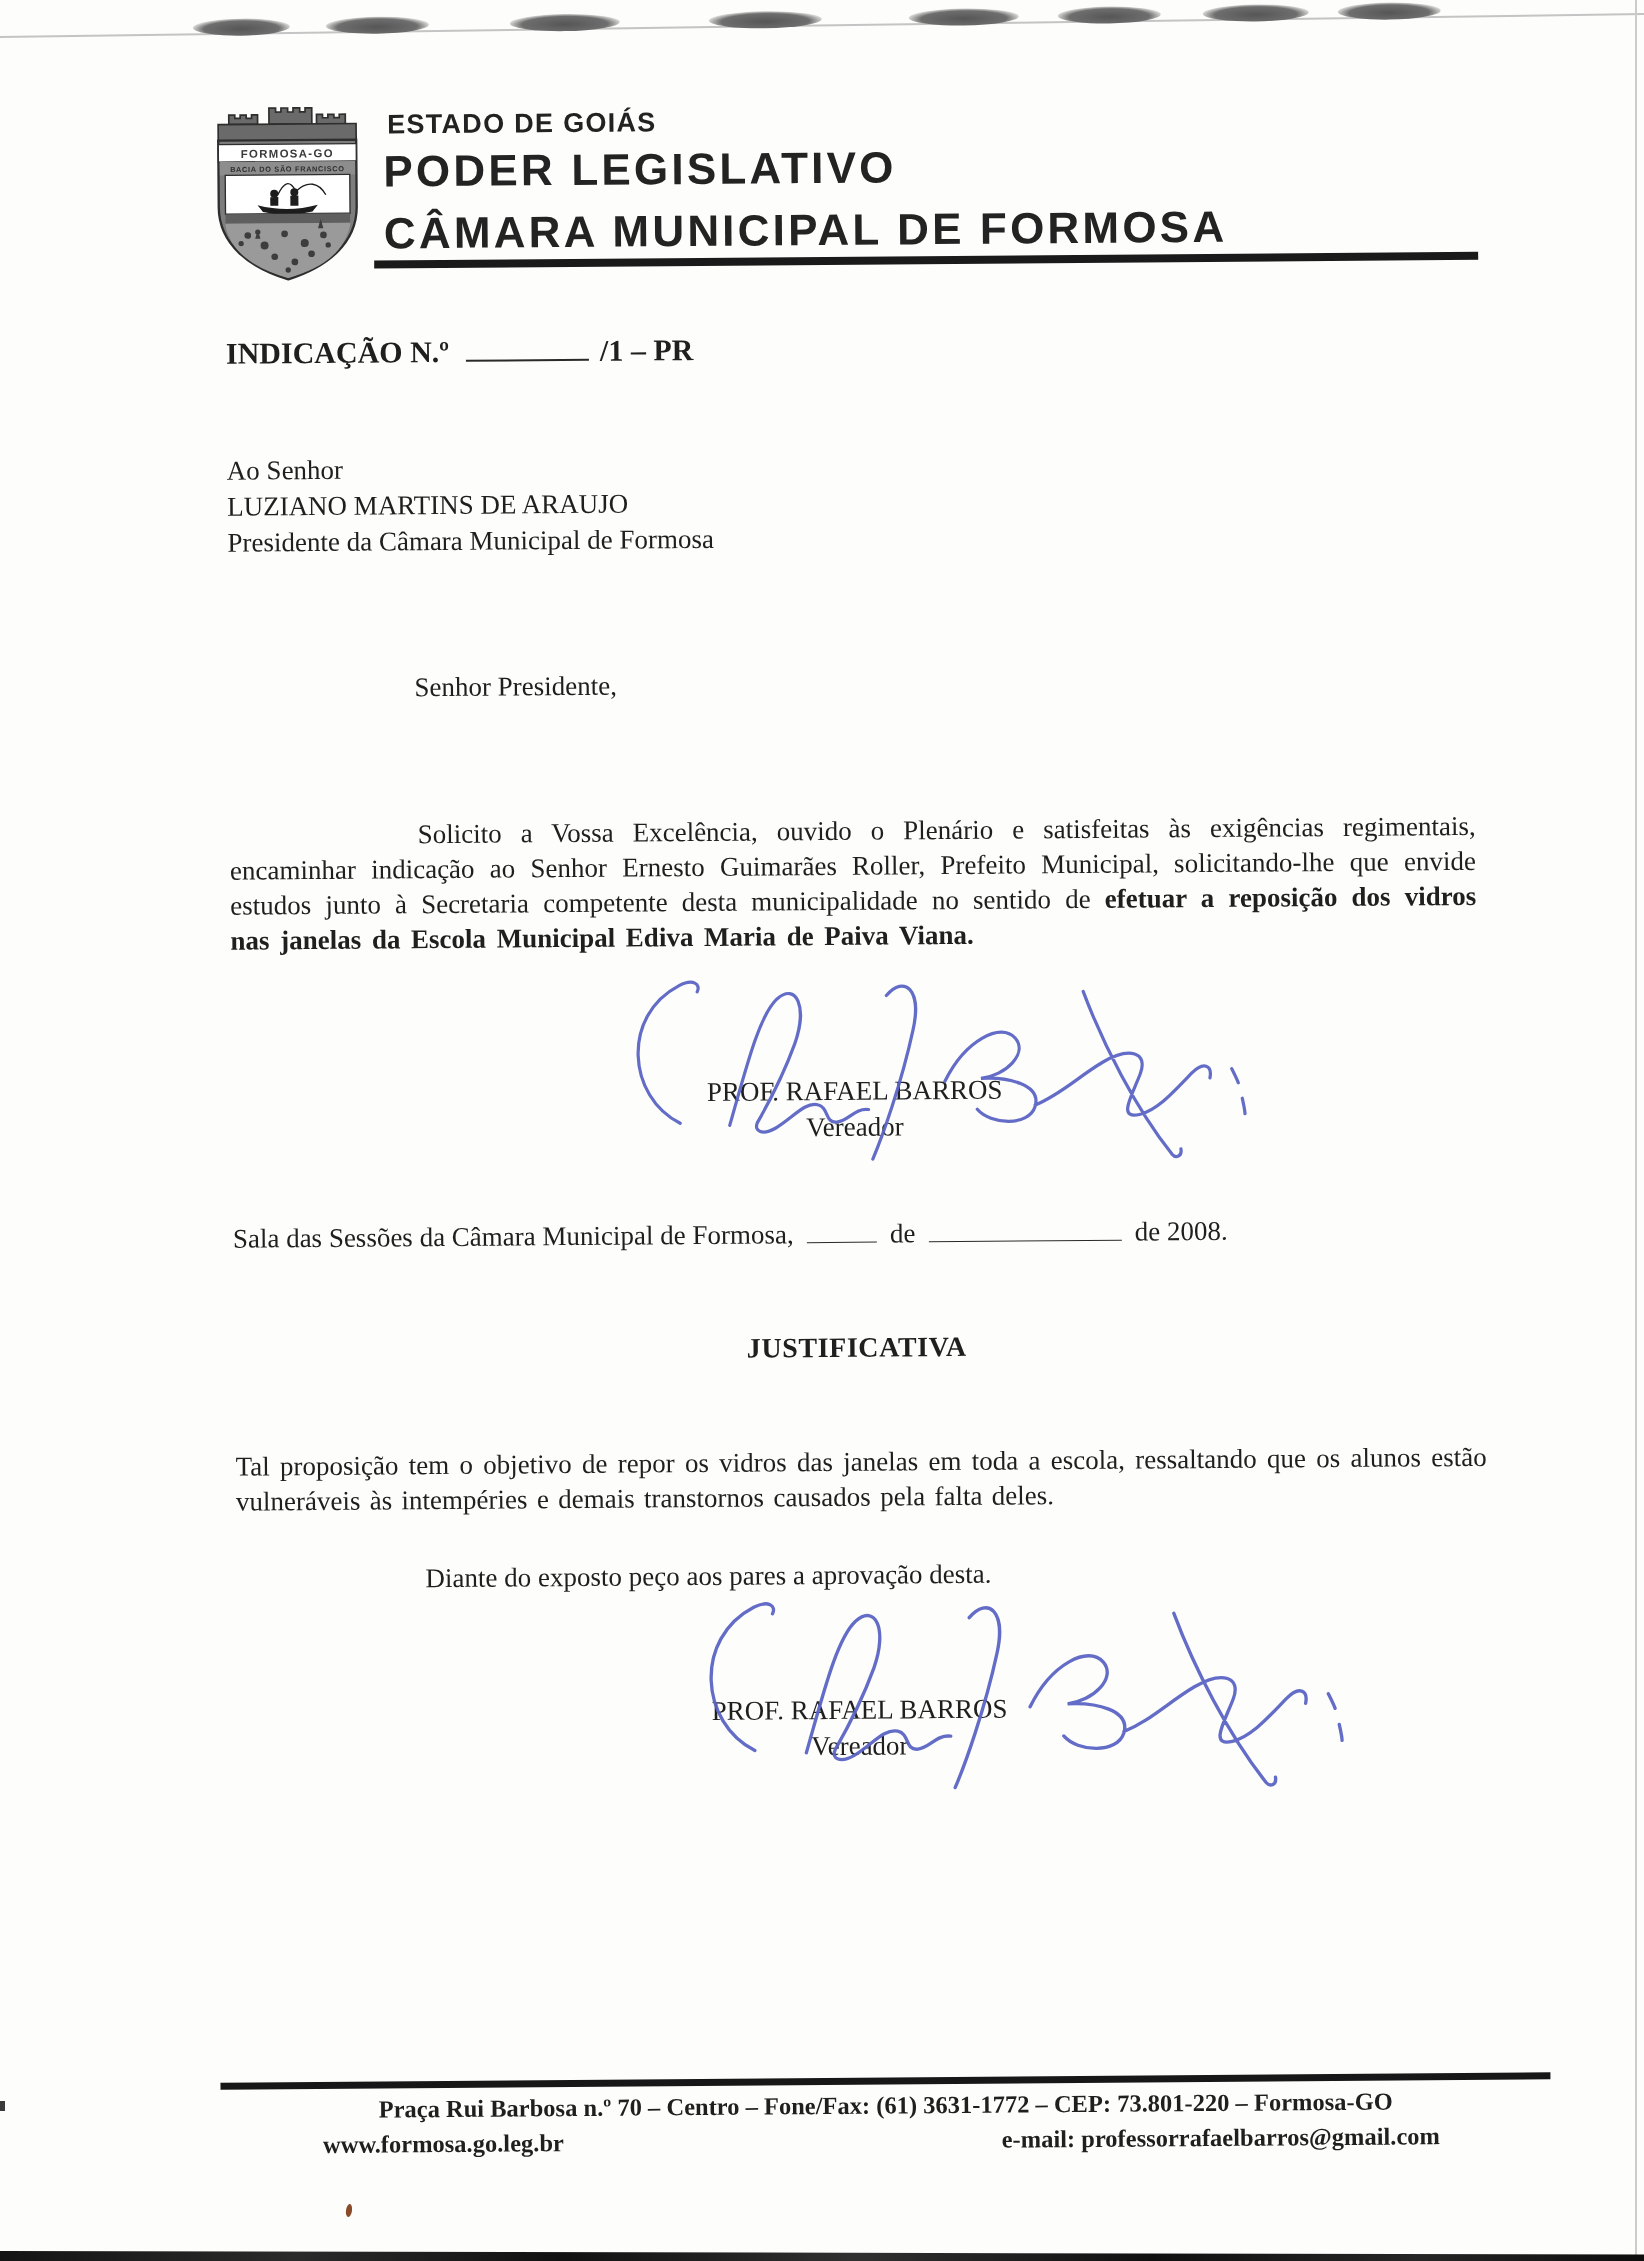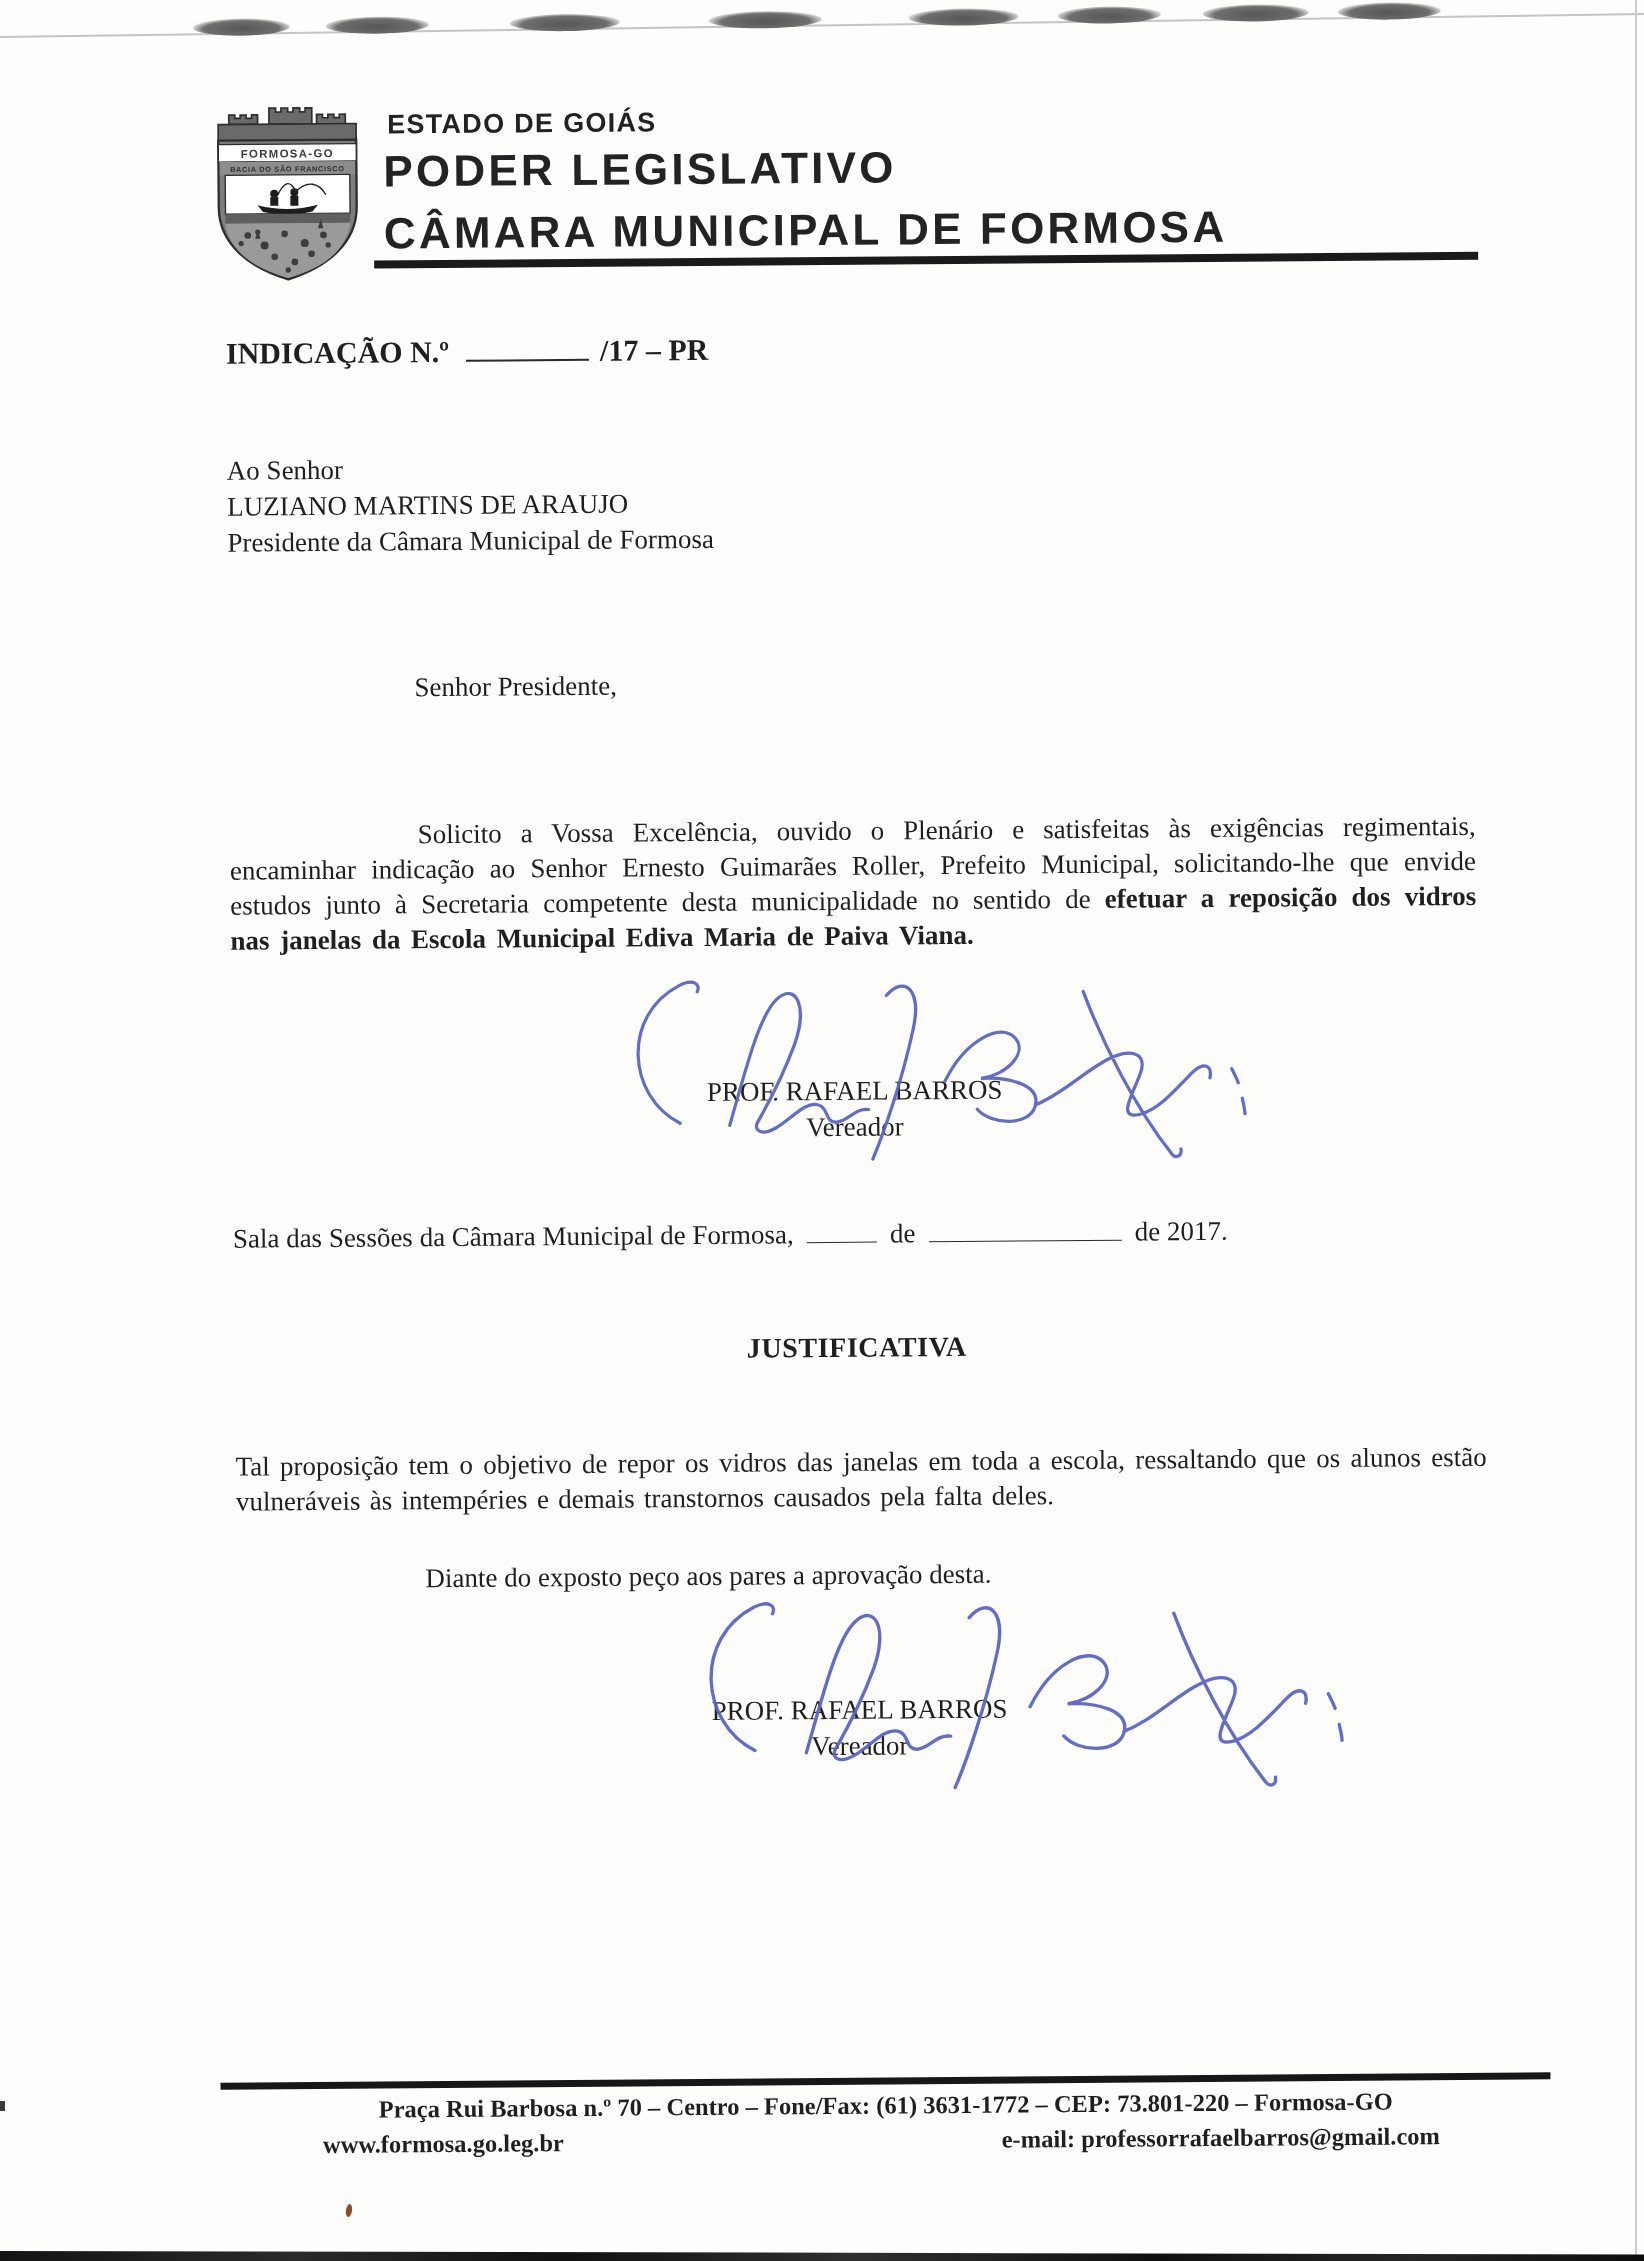--- a/index.html
+++ b/index.html
@@ -133,21 +133,21 @@
     </svg>
 
     <div class="hdr-state">ESTADO DE GOIÁS</div>
     <div class="hdr-branch">PODER LEGISLATIVO</div>
     <div class="hdr-inst">CÂMARA MUNICIPAL DE FORMOSA</div>
     <div class="hdr-rule"></div>
 
     <div class="doc-title">
       <span>INDICAÇÃO N.º</span>
       <span class="blank" style="width:123px;margin:0 3.9px 0 9px;"></span>
-      <span>/17 – PR</span>
+      <span>/1 – PR</span>
     </div>
 
     <div class="addr">
       <div>Ao Senhor</div>
       <div>LUZIANO MARTINS DE ARAUJO</div>
       <div>Presidente da Câmara Municipal de Formosa</div>
     </div>
 
     <div class="greeting">Senhor Presidente,</div>
 
@@ -167,21 +167,21 @@
         M776,38 C806,120 856,220 912,292 C918,299 928,296 926,284
         M1006,160 C1010,168 1014,176 1016,182
         M1022,206 C1024,216 1026,224 1026,230"></path>
     </svg>
 
     <div class="session">
       <span>Sala das Sessões da Câmara Municipal de Formosa,</span>
       <span class="blank" style="width:70px;margin:0 6.4px;"></span>
       <span>de</span>
       <span class="blank" style="width:193px;margin:0 6.4px;"></span>
-      <span>de 2017.</span>
+      <span>de 2008.</span>
     </div>
 
     <div class="just-head">JUSTIFICATIVA</div>
     <div class="just-par">Tal proposição tem o objetivo de repor os vidros das janelas em toda a escola, ressaltando que os alunos estão vulneráveis às intempéries e demais transtornos causados pela falta deles.</div>
     <div class="closing">Diante do exposto peço aos pares a aprovação desta.</div>
 
     <div class="centerline" style="top:1695px;">PROF. RAFAEL BARROS</div>
     <div class="centerline" style="top:1731px;">Vereador</div>
     <svg class="sig sig2" viewBox="0 0 1060 300">
       <path fill="none" stroke="#5b64c4" stroke-width="5" stroke-linecap="round" opacity="0.95" d="

